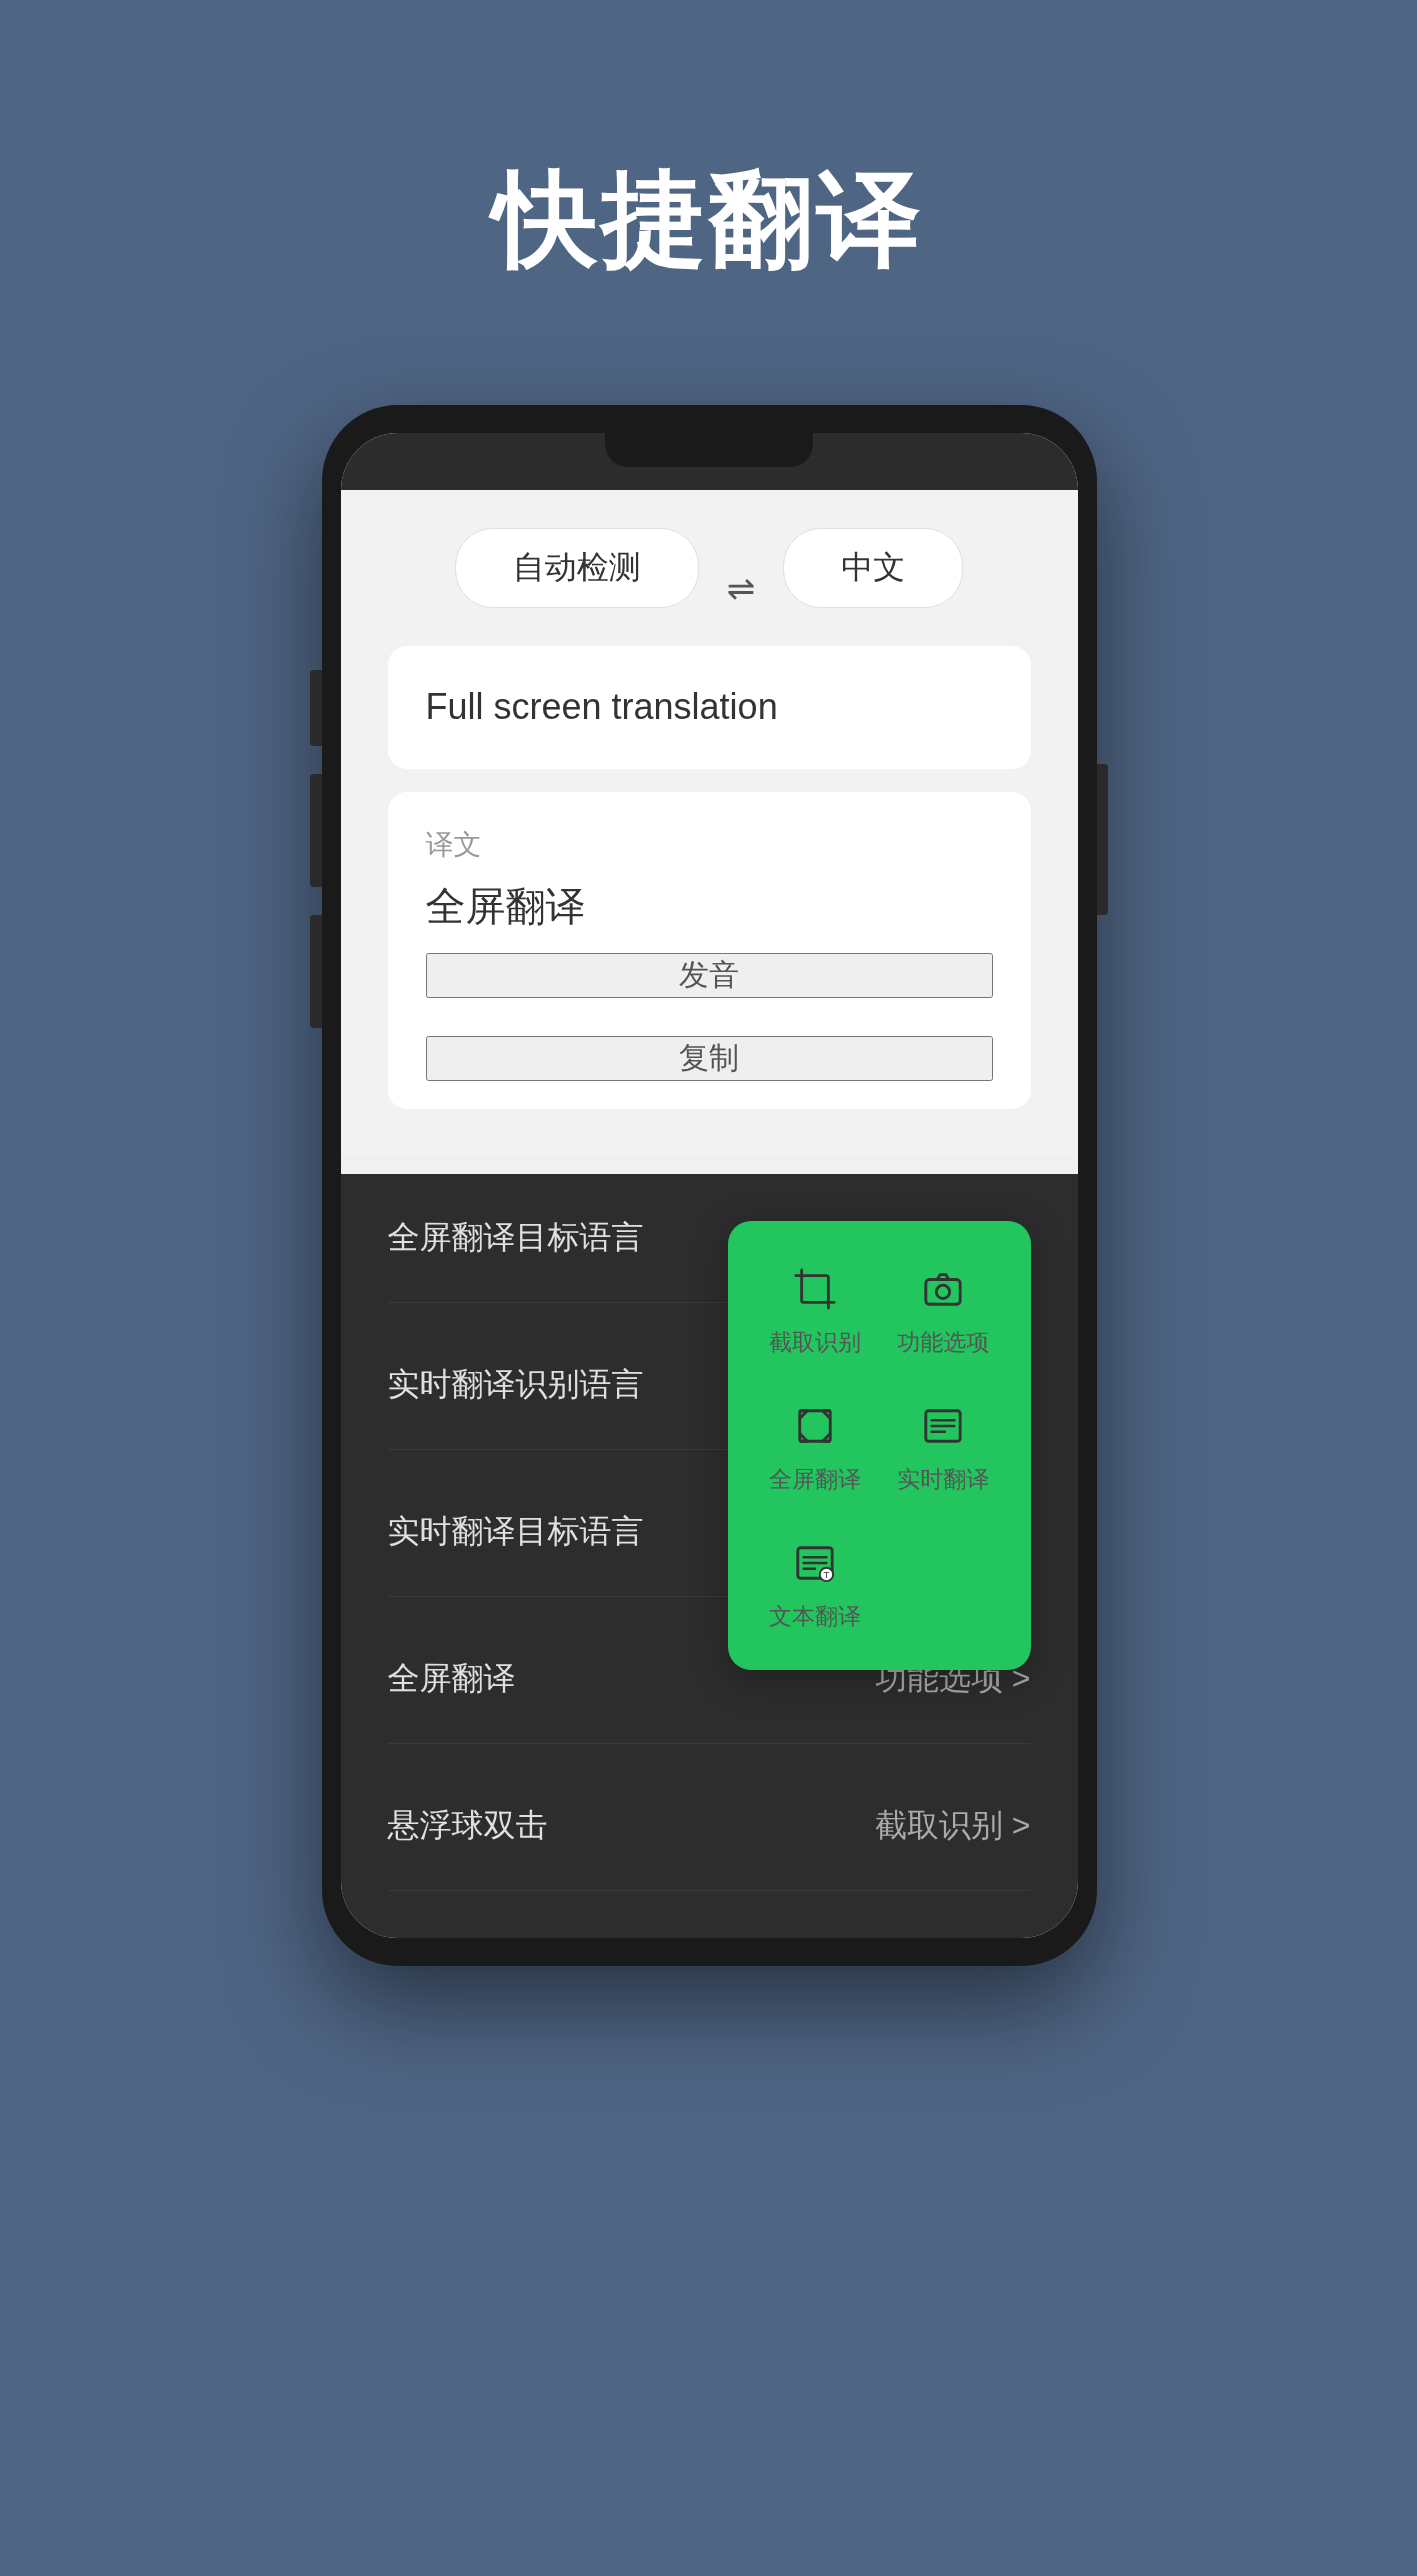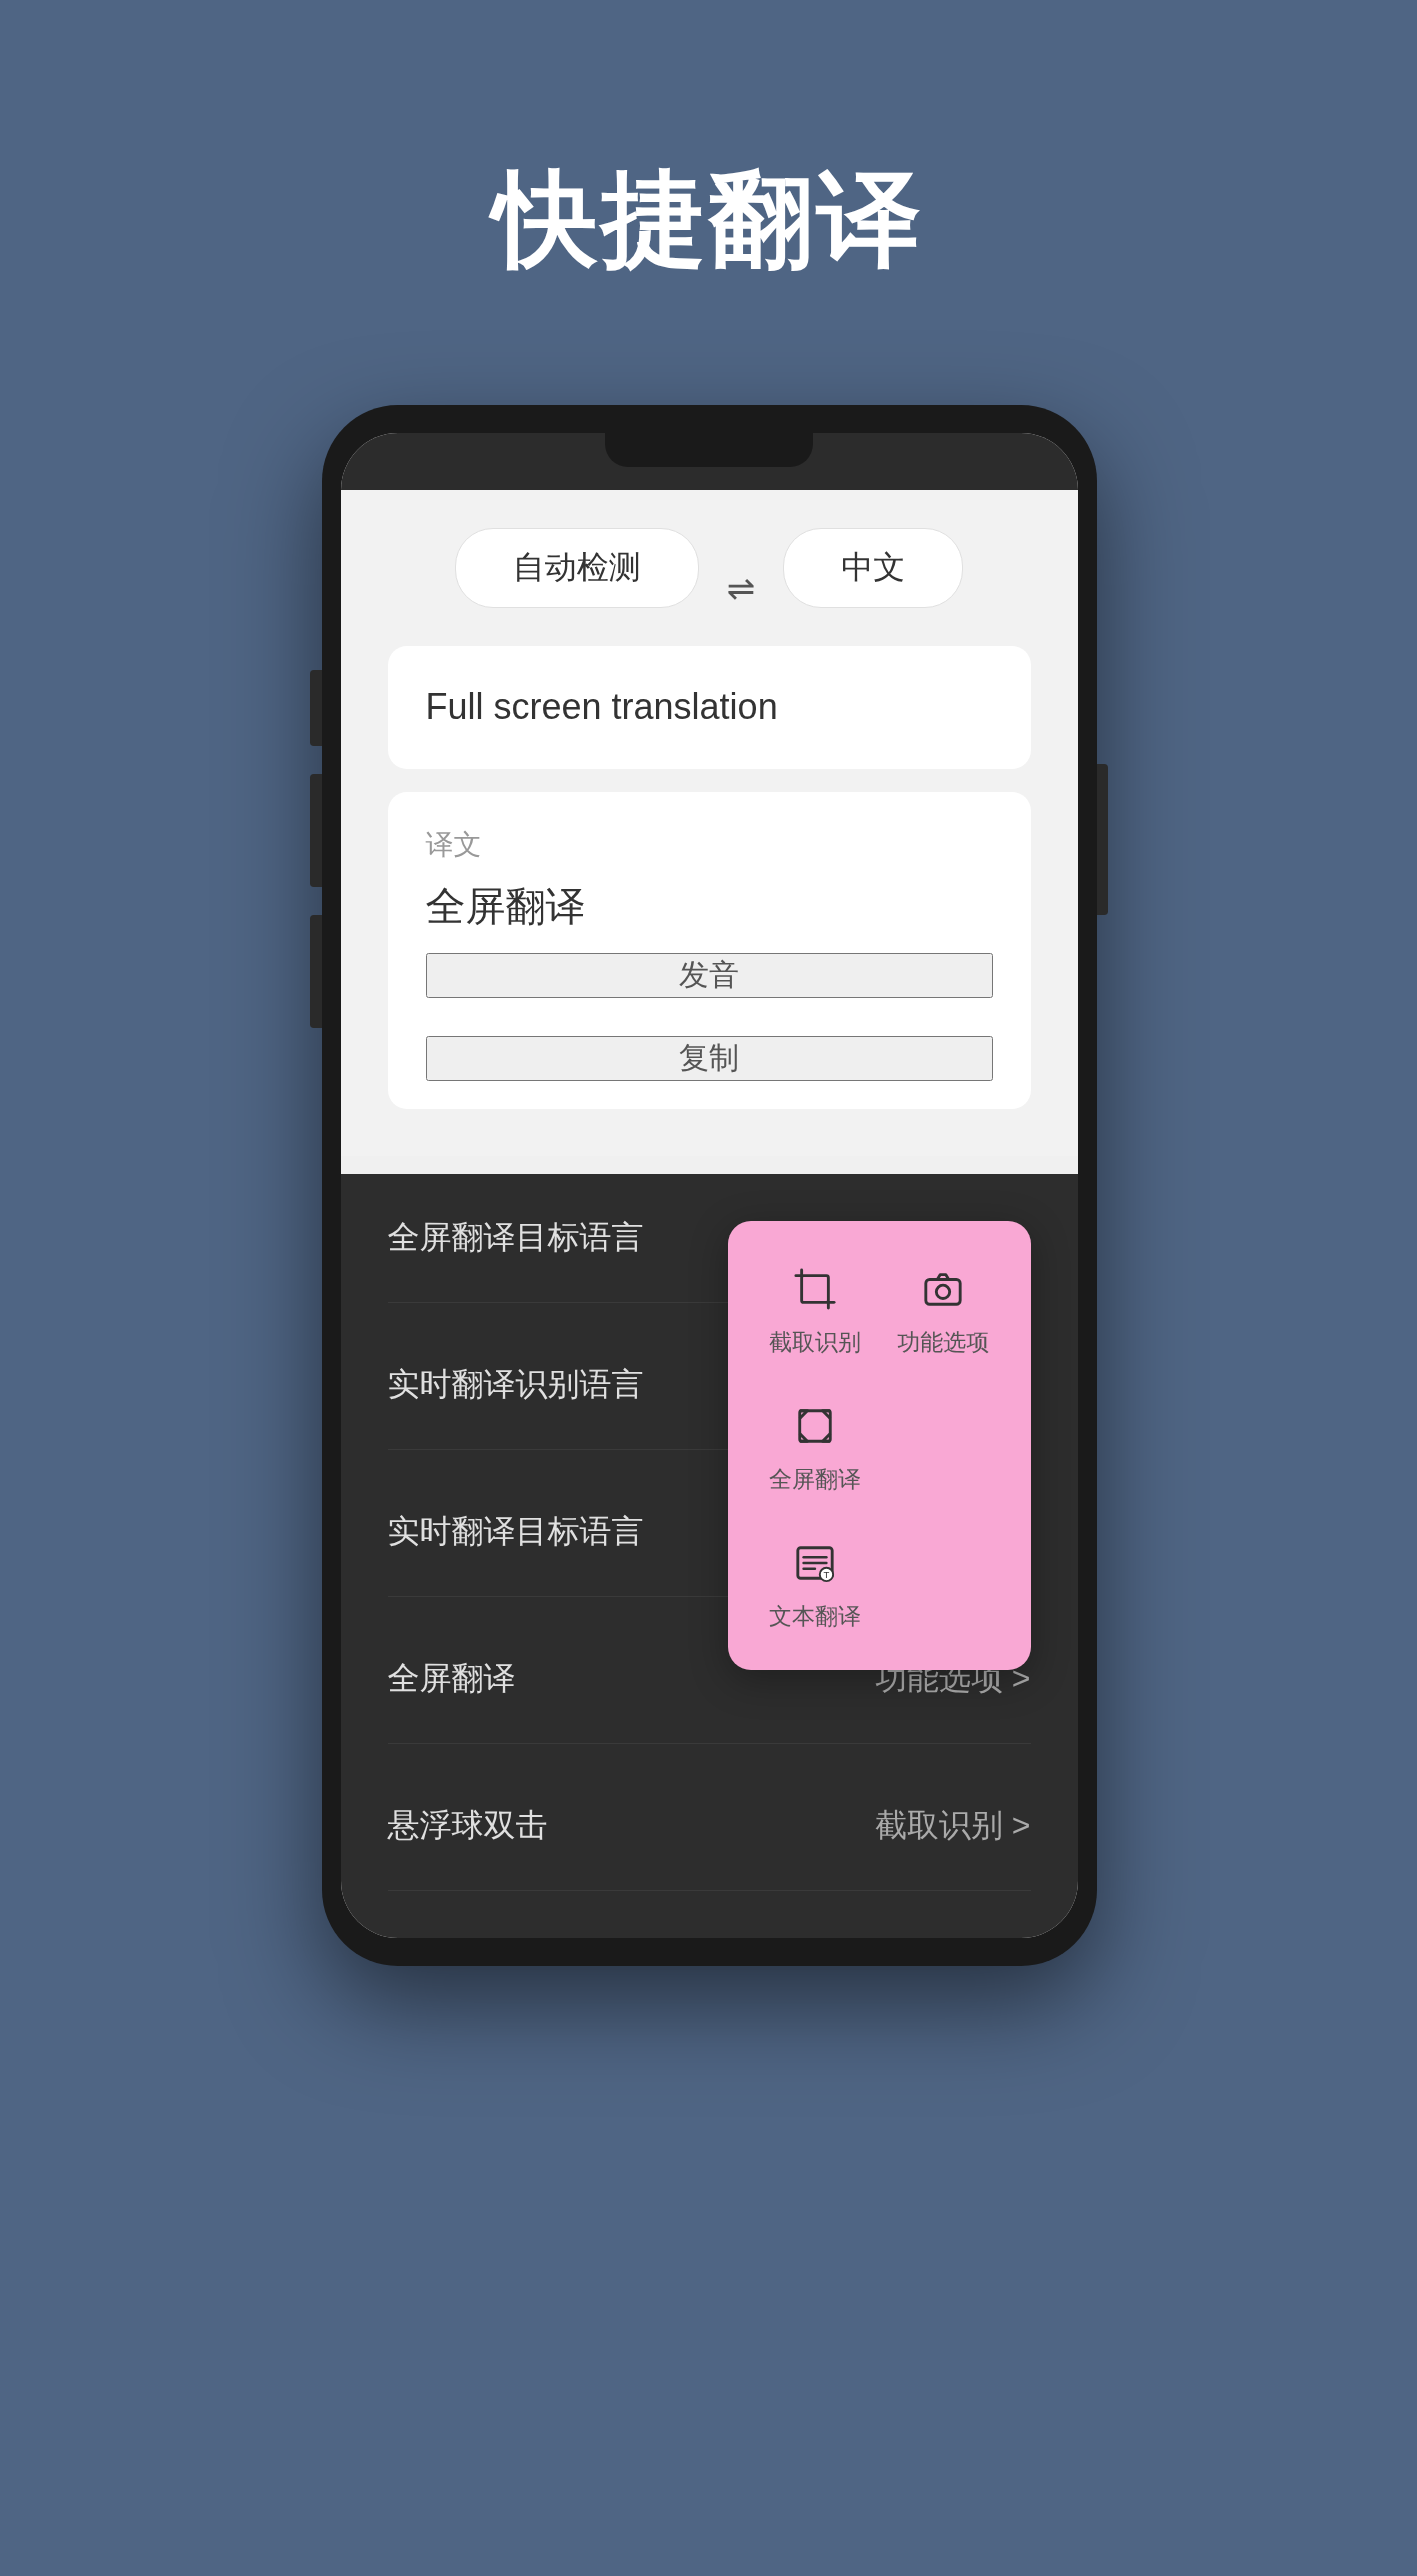--- a/index.html
+++ b/index.html
@@ -212,21 +212,21 @@
     .settings-value {
       font-size: 32px;
       color: #aaa;
     }
 
     
     .quick-actions-popup {
       position: absolute;
       right: 47px;
       top: 47px;
-      background: #f9a8d4;
+      background: #22c55e;
       border-radius: 23px;
       padding: 28px 28px 19px;
       width: 303px;
       box-shadow: 0 9.5px 38px rgba(0,0,0,0.3);
       z-index: 20;
     }
 
     .quick-actions-grid {
       display: grid;
       grid-template-columns: 1fr 1fr;
@@ -352,20 +352,31 @@
                   <rect x="6" y="6" width="32" height="32" rx="2" stroke="#333" stroke-width="3" fill="none"></rect>
                   <polyline points="6,6 14,6 6,14" stroke="#333" stroke-width="3" fill="none" stroke-linejoin="round"></polyline>
                   <polyline points="38,6 30,6 38,14" stroke="#333" stroke-width="3" fill="none" stroke-linejoin="round"></polyline>
                   <polyline points="6,38 14,38 6,30" stroke="#333" stroke-width="3" fill="none" stroke-linejoin="round"></polyline>
                   <polyline points="38,38 30,38 38,30" stroke="#333" stroke-width="3" fill="none" stroke-linejoin="round"></polyline>
                 </svg>
               </div>
               <span class="quick-action-label">全屏翻译</span>
             </div>
 
+            <div class="quick-action-item">
+              <div class="quick-action-icon">
+                <svg width="42" height="42" viewBox="0 0 44 44" fill="none">
+                  <rect x="4" y="6" width="36" height="32" rx="3" stroke="#333" stroke-width="3" fill="none"></rect>
+                  <line x1="10" y1="16" x2="34" y2="16" stroke="#333" stroke-width="2.5" stroke-linecap="round"></line>
+                  <line x1="10" y1="22" x2="34" y2="22" stroke="#333" stroke-width="2.5" stroke-linecap="round"></line>
+                  <line x1="10" y1="28" x2="24" y2="28" stroke="#333" stroke-width="2.5" stroke-linecap="round"></line>
+                </svg>
+              </div>
+              <span class="quick-action-label">实时翻译</span>
+            </div>
 
             <div class="quick-action-item" style="grid-column: 1 / 2;">
               <div class="quick-action-icon">
                 <svg width="42" height="42" viewBox="0 0 44 44" fill="none" style="font-size:44px">
                   <rect x="4" y="6" width="36" height="32" rx="3" stroke="#333" stroke-width="3" fill="none"></rect>
                   <line x1="10" y1="16" x2="34" y2="16" stroke="#333" stroke-width="2.5" stroke-linecap="round"></line>
                   <line x1="10" y1="22" x2="34" y2="22" stroke="#333" stroke-width="2.5" stroke-linecap="round"></line>
                   <line x1="10" y1="28" x2="22" y2="28" stroke="#333" stroke-width="2.5" stroke-linecap="round"></line>
                   <circle cx="34" cy="34" r="7" fill="#fff" stroke="#333" stroke-width="2"></circle>
                   <text x="31" y="38" font-size="10" fill="#333">T</text>

